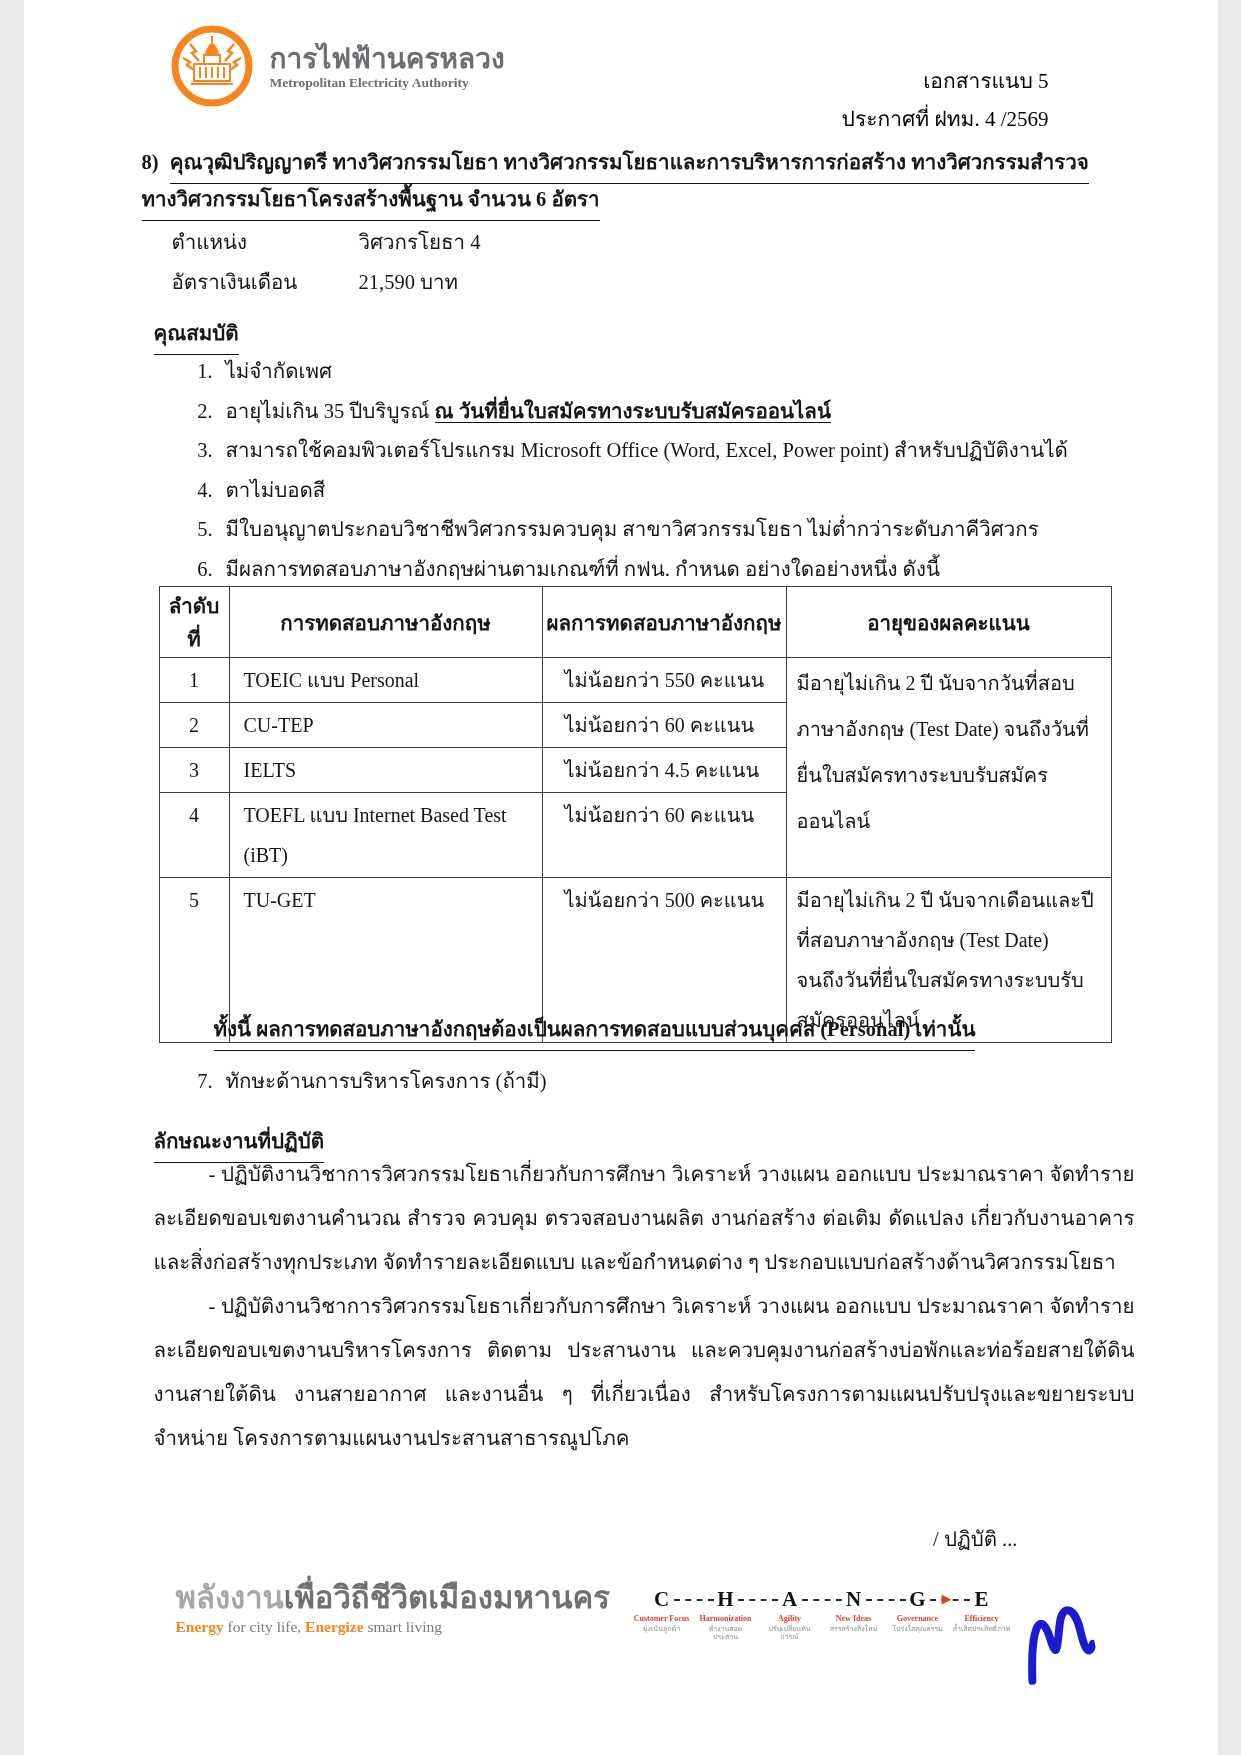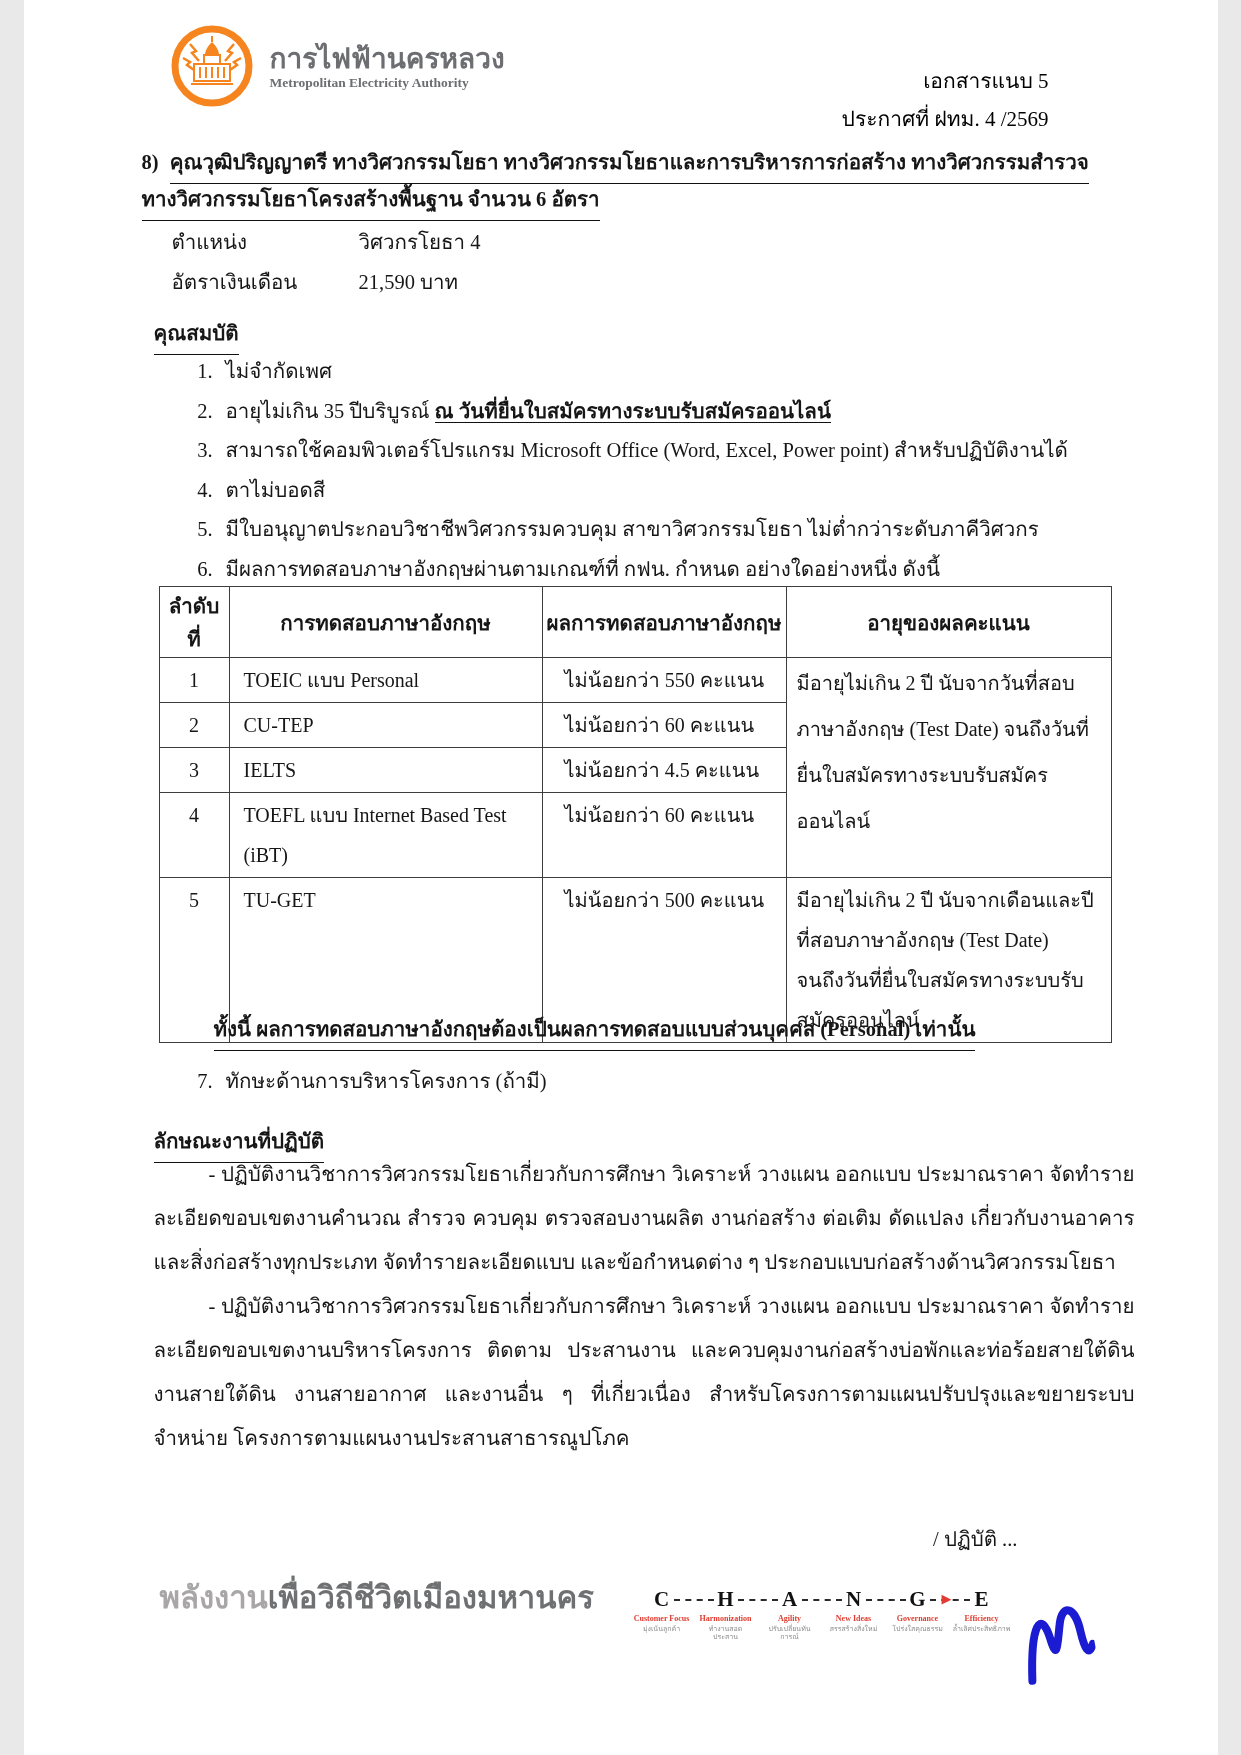--- a/index.html
+++ b/index.html
@@ -45,21 +45,21 @@
   .tbl-note{top:1012px;left:190px;font-size:20.5px;font-weight:700;}
   .item7{top:1064px;left:163px;font-size:20.5px;display:flex;line-height:34px;}
 
   
   .job-head{top:1124px;left:130px;font-size:20.5px;font-weight:700;}
   .job-paras{top:1152px;left:130px;width:981px;font-size:20.5px;line-height:44px;text-align:justify;}
   .job-paras p{margin:0;text-indent:55px;}
   .continuation{top:1522px;right:200px;font-size:20.5px;}
 
   
-  .f-slogan{top:1580px;left:136px;}
+  .f-slogan{top:1580px;left:152px;}
   .f-th{font-size:31px;font-weight:700;line-height:36px;}
   .f-th-1{color:#a8a6a7;}
   .f-th-2{color:#6f7072;}
   .f-en{font-size:15.5px;line-height:22px;font-weight:700;}
   .f-en .orange{color:#F6851F;}
   .f-en .gray{color:#7a7a7a;font-weight:400;}
 
   .change{top:1588px;left:606px;width:384px;display:flex;}
   .ch-col{width:64px;position:relative;text-align:center;}
   .ch-col:not(:last-child)::after{
@@ -227,20 +227,23 @@
     <p>- ปฏิบัติงานวิชาการวิศวกรรมโยธาเกี่ยวกับการศึกษา วิเคราะห์ วางแผน ออกแบบ ประมาณราคา จัดทำรายละเอียดขอบเขตงานคำนวณ สำรวจ ควบคุม ตรวจสอบงานผลิต งานก่อสร้าง ต่อเติม ดัดแปลง เกี่ยวกับงานอาคารและสิ่งก่อสร้างทุกประเภท จัดทำรายละเอียดแบบ และข้อกำหนดต่าง ๆ ประกอบแบบก่อสร้างด้านวิศวกรรมโยธา</p>
     <p>- ปฏิบัติงานวิชาการวิศวกรรมโยธาเกี่ยวกับการศึกษา วิเคราะห์ วางแผน ออกแบบ ประมาณราคา จัดทำรายละเอียดขอบเขตงานบริหารโครงการ ติดตาม ประสานงาน และควบคุมงานก่อสร้างบ่อพักและท่อร้อยสายใต้ดิน งานสายใต้ดิน งานสายอากาศ และงานอื่น ๆ ที่เกี่ยวเนื่อง สำหรับโครงการตามแผนปรับปรุงและขยายระบบจำหน่าย โครงการตามแผนงานประสานสาธารณูปโภค</p>
   </div>
 
   <div class="abs continuation">/ ปฏิบัติ ...</div>
 
   <div class="abs f-slogan">
     <div class="f-th">
       <span class="f-th-1">พลังงาน</span><span class="f-th-2">เพื่อวิถีชีวิตเมืองมหานคร</span>
     </div>
+    <div class="f-en">
+      <span class="orange">Energy</span><span class="gray"> for city life, </span><span class="orange">Energize</span><span class="gray"> smart living</span>
+    </div>
   </div>
 
   <div class="abs change">
     <div class="ch-col">
       <div class="ch-letter">C</div>
       <div class="ch-label">Customer Focus</div>
       <div class="ch-thai">มุ่งเน้นลูกค้า</div>
     </div>
     <div class="ch-col">
       <div class="ch-letter">H</div>

